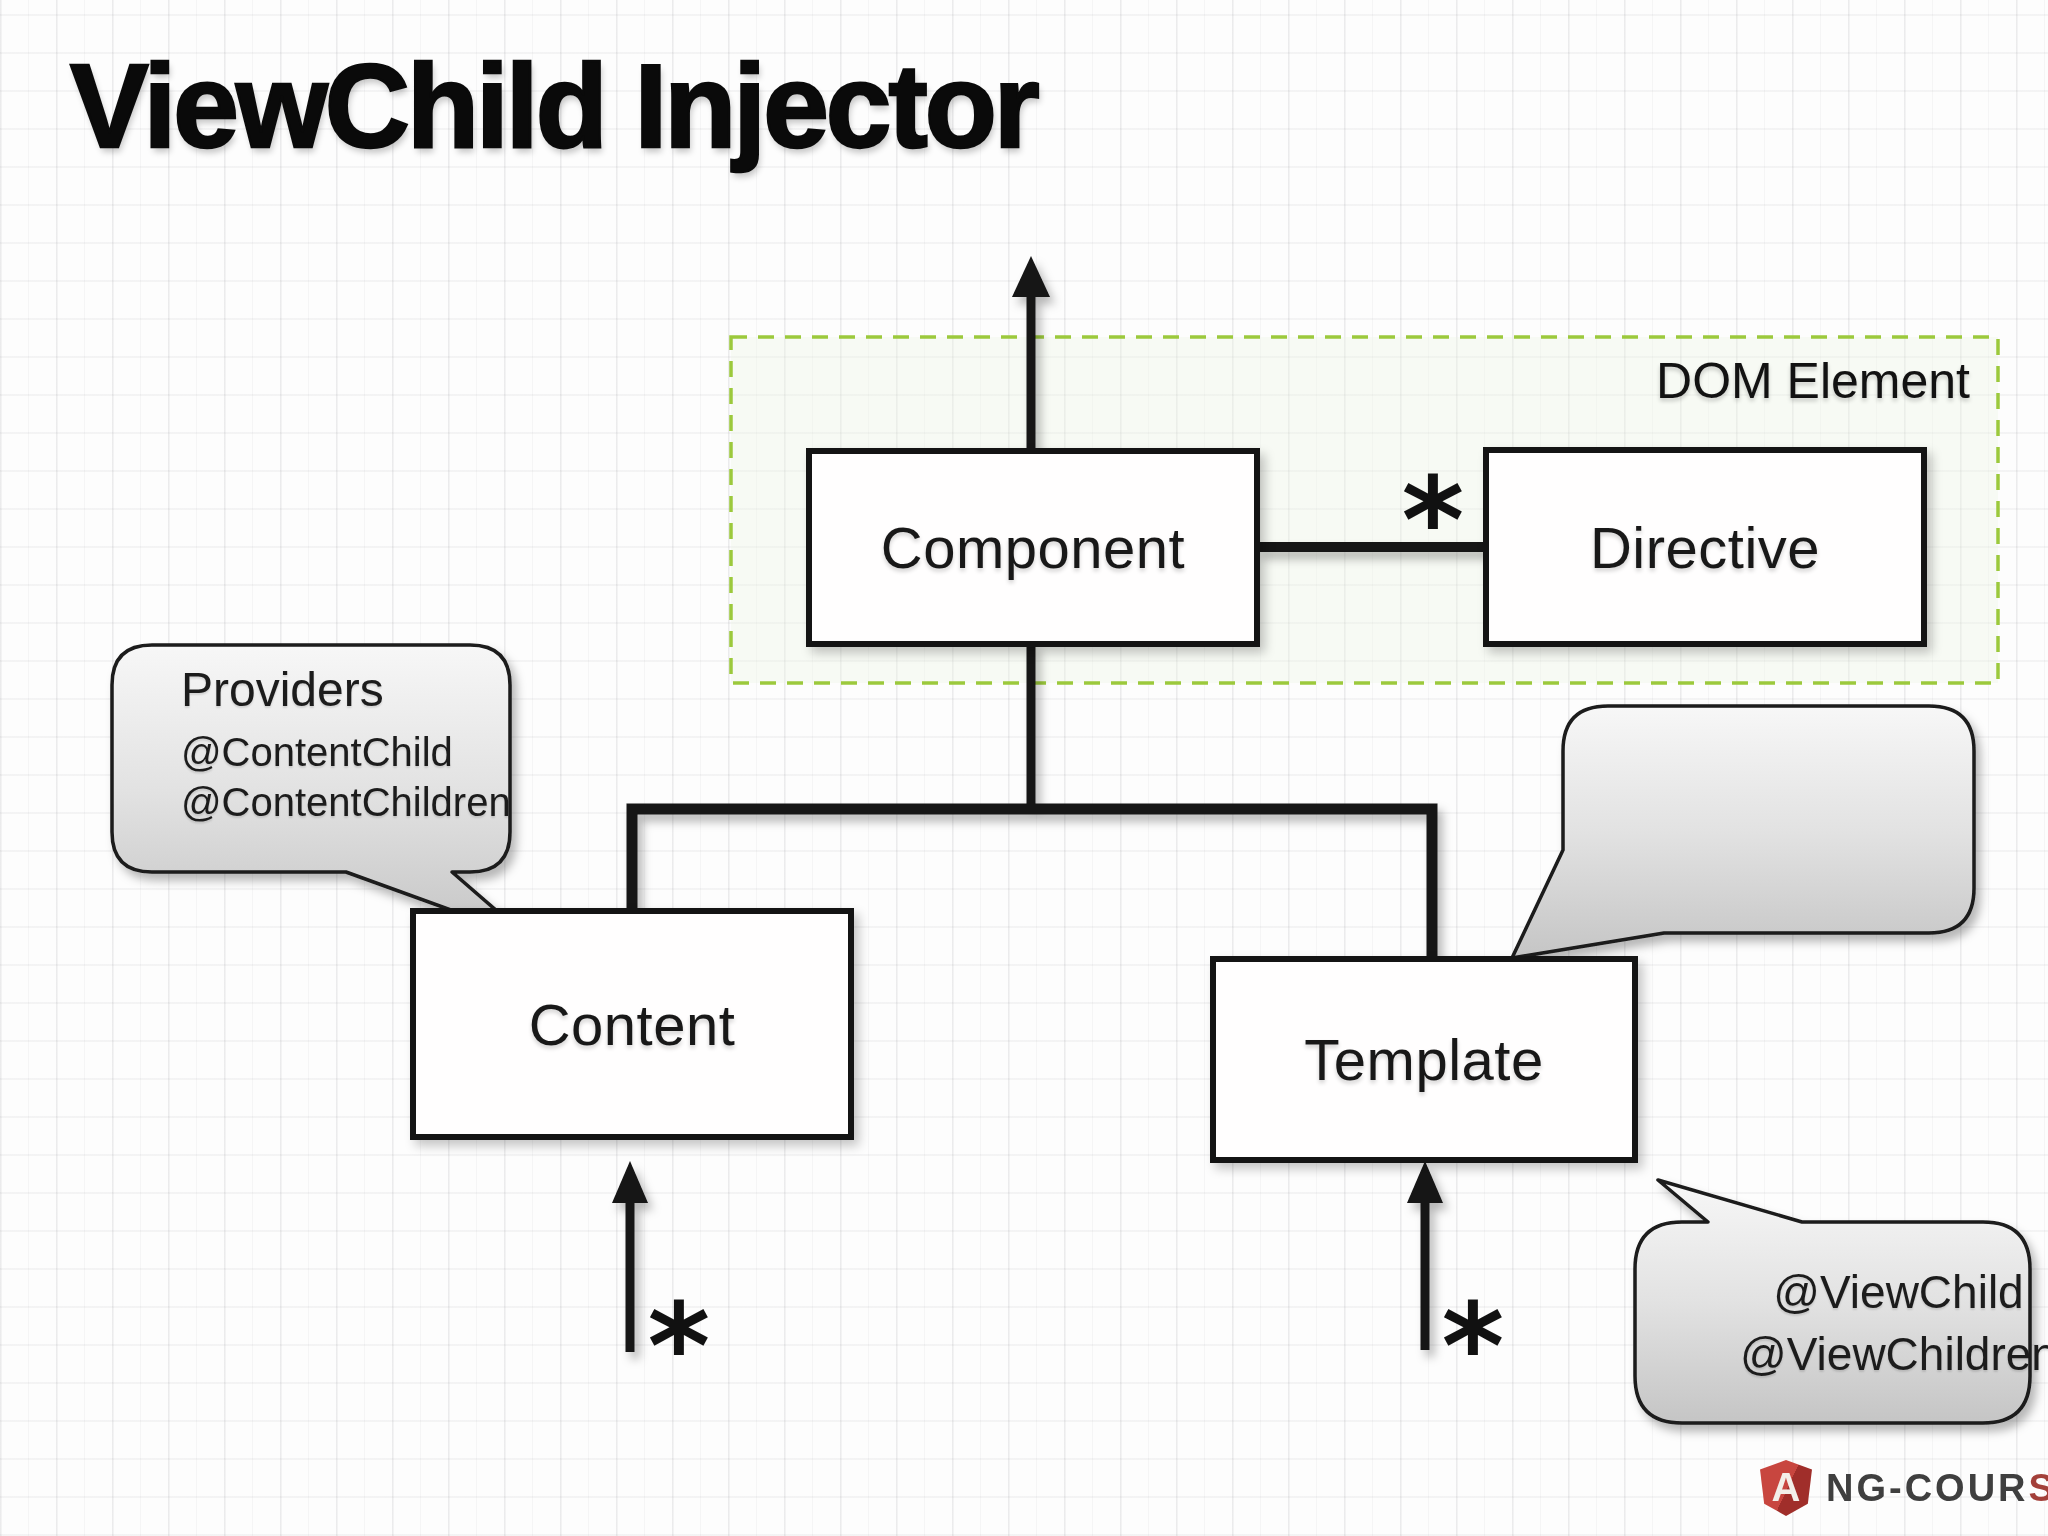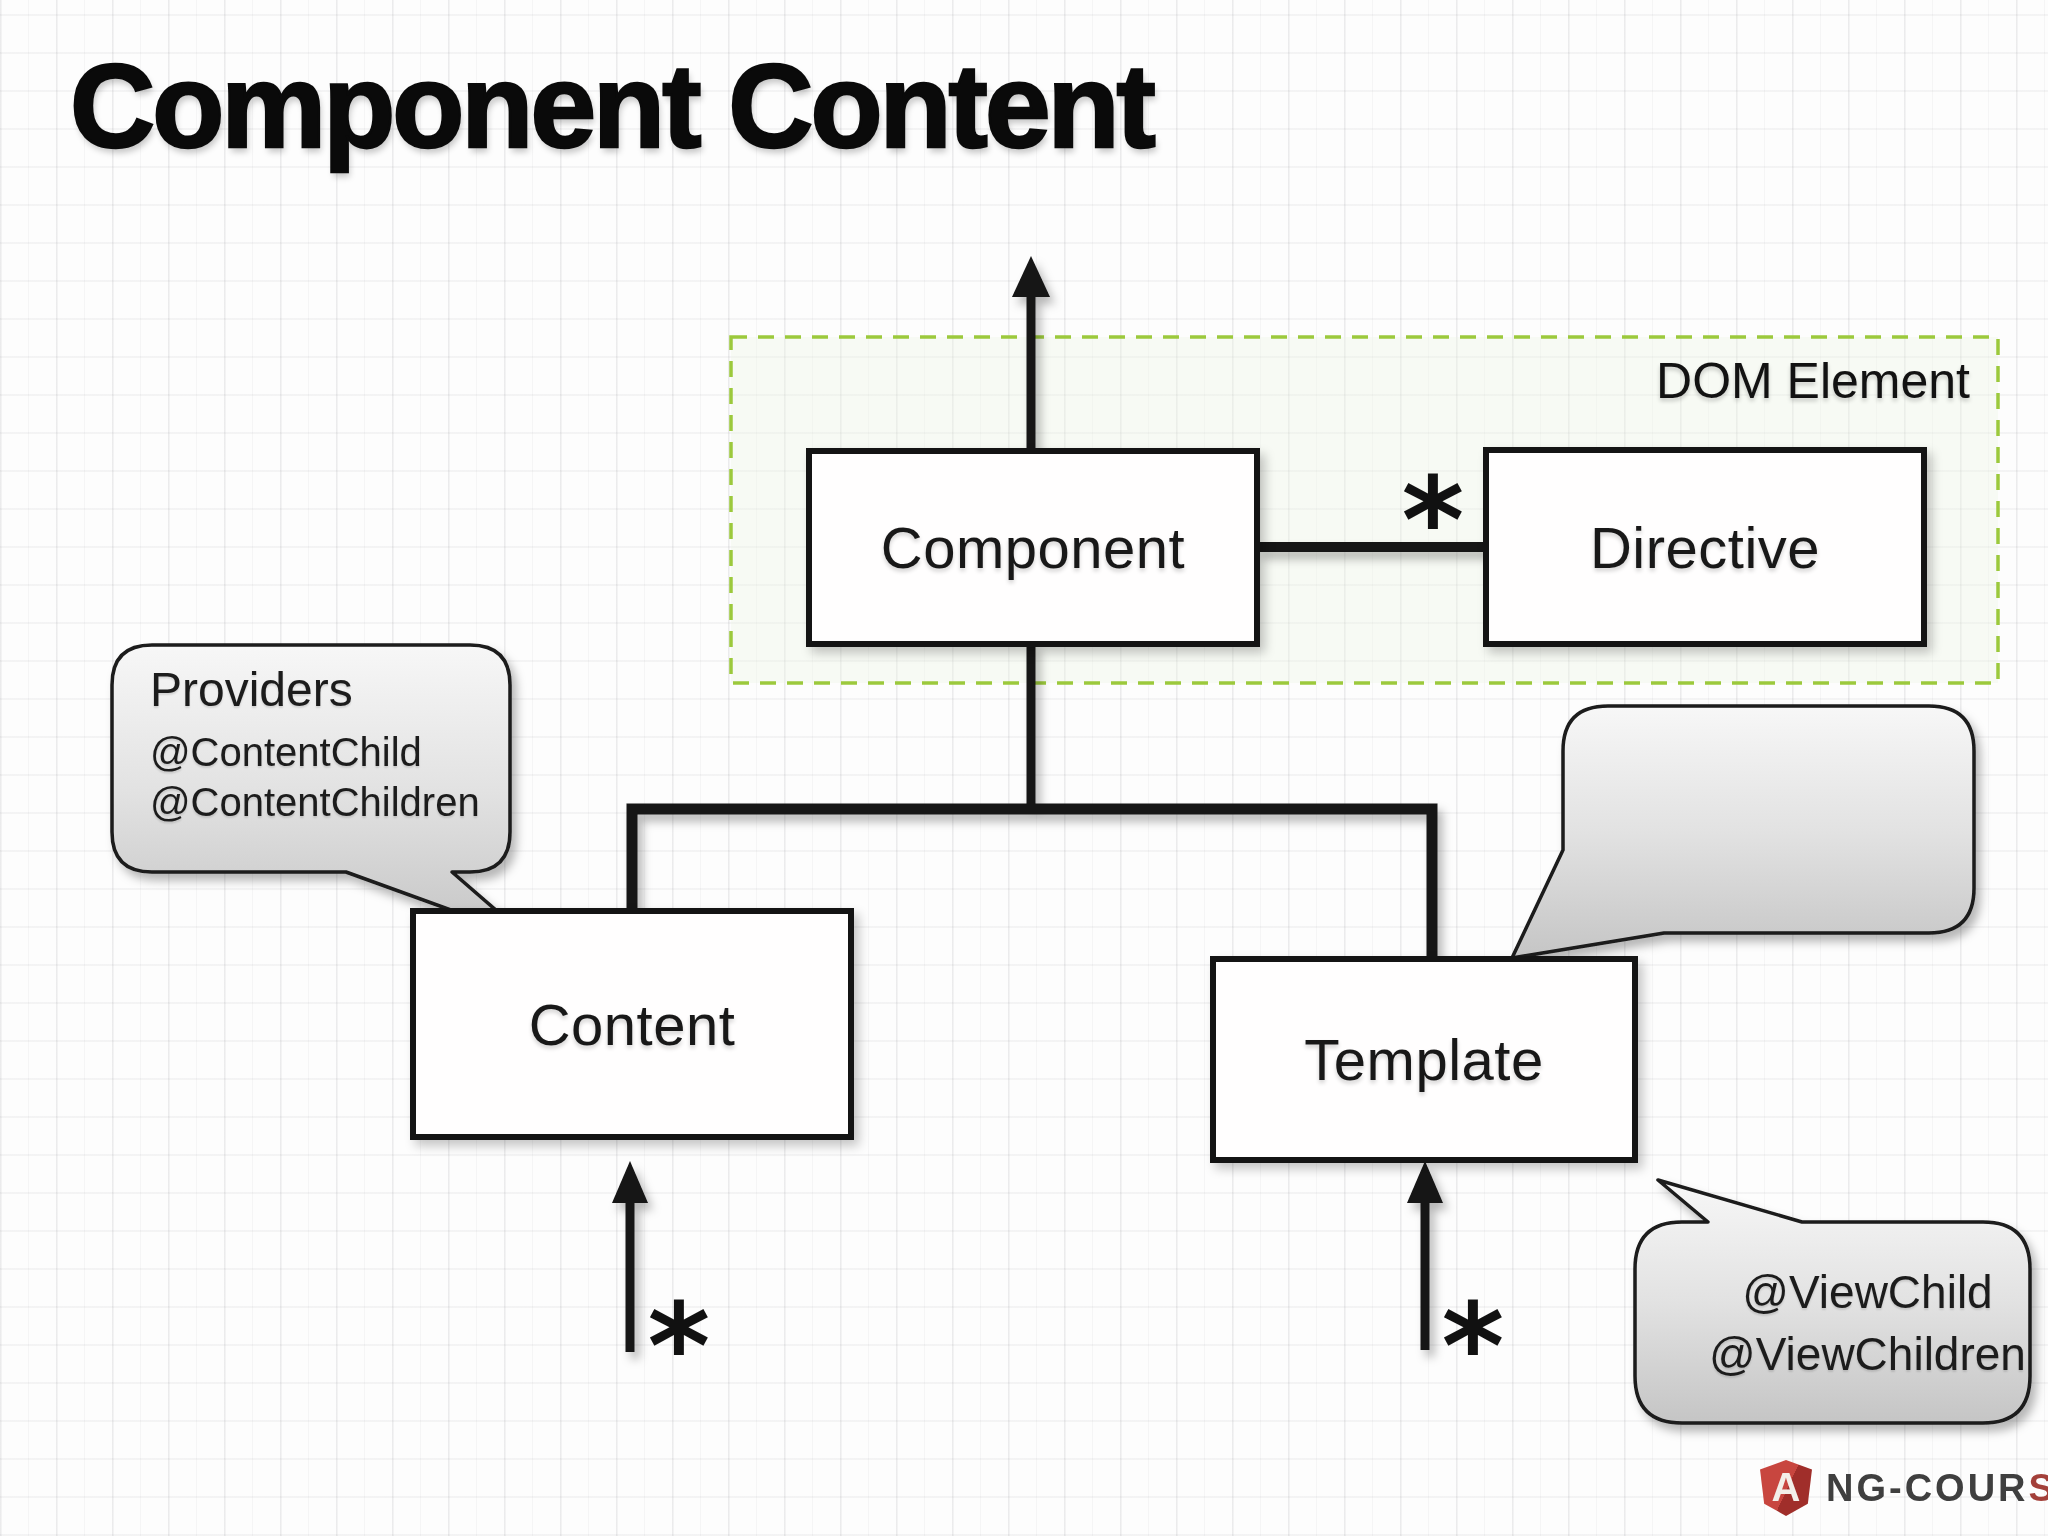--- a/index.html
+++ b/index.html
@@ -27,21 +27,21 @@
     box-shadow:5px 6px 10px rgba(0,0,0,0.22);
   }
   .node-label{
     font-size:58px;color:#181818;letter-spacing:0.5px;
     text-shadow:0 3px 4px rgba(0,0,0,0.18);
   }
   .dom-label{
     left:1280px;top:352px;width:690px;text-align:right;
     font-size:50px;color:#121212;text-shadow:0 3px 4px rgba(0,0,0,0.2);
   }
-  .callout-text{color:#1c1c1c;text-shadow:0 2px 2px rgba(0,0,0,0.12);}
+  .callout-text{color:#1c1c1c;text-shadow:0 2px 2px rgba(0,0,0,0.12);margin-left:31px;}
   .callout-left{left:150px;top:662px;width:345px;text-align:left;}
   .callout-left .co-title{display:block;font-size:48px;margin-bottom:10px;}
   .callout-left .co-line{display:block;font-size:40px;line-height:50px;}
   .callout-right{
     left:1563px;top:706px;width:411px;height:227px;
     display:flex;flex-direction:column;align-items:center;justify-content:center;
     font-size:46px;line-height:63px;text-align:center;
   }
   .callout-br{
     left:1635px;top:1222px;width:465px;height:201px;
@@ -101,21 +101,21 @@
       <text x="1473" y="1388">*</text>
     </g>
 
     <g fill="url(#gBubble)" stroke="#1a1a1a" stroke-width="3.5" stroke-linejoin="round" filter="url(#soft)">
       <path d="M152,645 H470 Q510,645 510,685 V832 Q510,872 470,872 L452,872 L528,938 L346,872 H152 Q112,872 112,832 V685 Q112,645 152,645 Z"></path>
       <path d="M1608,706 H1929 Q1974,706 1974,751 V888 Q1974,933 1929,933 H1664 L1512,958 L1563,850 V751 Q1563,706 1608,706 Z"></path>
       <path d="M1682,1222 H1708 L1658,1180 L1802,1222 H1983 Q2030,1222 2030,1269 V1376 Q2030,1423 1983,1423 H1682 Q1635,1423 1635,1376 V1269 Q1635,1222 1682,1222 Z"></path>
     </g>
   </svg>
 
-  <div class="abs title">Component Content</div>
+  <div class="abs title">ViewChild Injector</div>
 
   <div class="abs dom-label">DOM Element</div>
 
   <div class="abs node-box" style="left:806px;top:448px;width:454px;height:199px;">
     <span class="node-label">Component</span>
   </div>
   <div class="abs node-box" style="left:1483px;top:447px;width:444px;height:200px;justify-content:center;">
     <span class="node-label">Directive</span>
   </div>
   <div class="abs node-box" style="left:410px;top:908px;width:444px;height:232px;">

